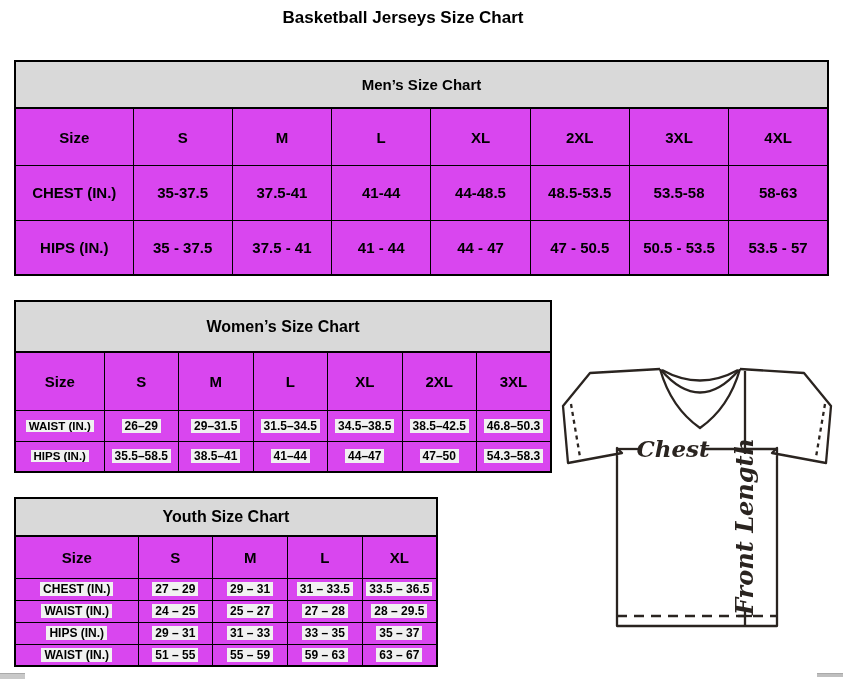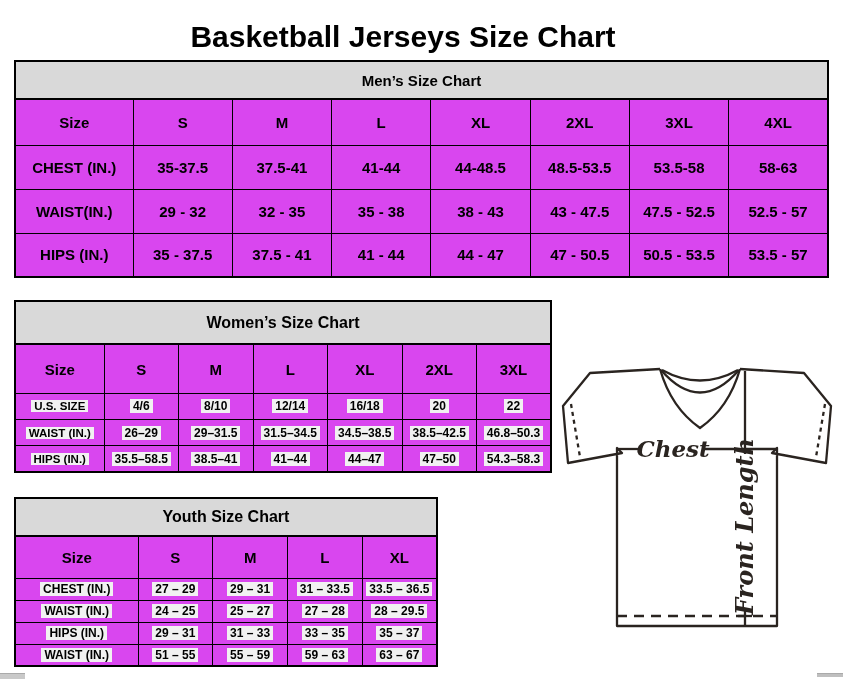--- a/index.html
+++ b/index.html
@@ -2,22 +2,22 @@
 <html><head>
 <meta charset="utf-8">
 <style>
   html,body{margin:0;padding:0;}
   body{
     width:843px;height:679px;position:relative;background:#ffffff;
     font-family:"Liberation Sans","DejaVu Sans",sans-serif;color:#000;
     overflow:hidden;
   }
   .page-title{
-    position:absolute;top:20px;left:0;width:806px;text-align:center;
-    font-size:30px;font-weight:bold;letter-spacing:0px;
+    position:absolute;top:8px;left:0;width:806px;text-align:center;
+    font-size:17px;font-weight:bold;letter-spacing:0px;
   }
   table{border-collapse:collapse;table-layout:fixed;position:absolute;background:#d946ef;}
   table, td, th{border:1.5px solid #000;}
   table{border-width:2px;}
   th,td{text-align:center;vertical-align:middle;font-weight:bold;padding:0;overflow:hidden;}
   .tbl-title{background:#d9d9d9;font-size:17px;border-width:2px;}
   
   .men-tbl{left:14px;top:60px;width:815px;height:216px;}
   .men-tbl th,.men-tbl td{font-size:15px;}
   .men-tbl .r-title{height:38px;}
@@ -81,30 +81,20 @@
     <td>CHEST (IN.)</td>
     <td>35-37.5</td>
     <td>37.5-41</td>
     <td>41-44</td>
     <td>44-48.5</td>
     <td>48.5-53.5</td>
     <td>53.5-58</td>
     <td>58-63</td>
   </tr>
   <tr class="r-data">
-    <td>WAIST(IN.)</td>
-    <td>29 - 32</td>
-    <td>32 - 35</td>
-    <td>35 - 38</td>
-    <td>38 - 43</td>
-    <td>43 - 47.5</td>
-    <td>47.5 - 52.5</td>
-    <td>52.5 - 57</td>
-  </tr>
-  <tr class="r-data">
     <td>HIPS (IN.)</td>
     <td>35 - 37.5</td>
     <td>37.5 - 41</td>
     <td>41 - 44</td>
     <td>44 - 47</td>
     <td>47 - 50.5</td>
     <td>50.5 - 53.5</td>
     <td>53.5 - 57</td>
   </tr>
 </tbody>
@@ -127,29 +117,20 @@
   <tr class="r-size">
     <th>Size</th>
     <th>S</th>
     <th>M</th>
     <th>L</th>
     <th>XL</th>
     <th>2XL</th>
     <th>3XL</th>
   </tr>
   <tr class="r-data">
-    <td><span class="hl">U.S. SIZE</span></td>
-    <td><span class="hl">4/6</span></td>
-    <td><span class="hl">8/10</span></td>
-    <td><span class="hl">12/14</span></td>
-    <td><span class="hl">16/18</span></td>
-    <td><span class="hl">20</span></td>
-    <td><span class="hl">22</span></td>
-  </tr>
-  <tr class="r-data">
     <td><span class="hl">WAIST (IN.)</span></td>
     <td><span class="hl">26–29</span></td>
     <td><span class="hl">29–31.5</span></td>
     <td><span class="hl">31.5–34.5</span></td>
     <td><span class="hl">34.5–38.5</span></td>
     <td><span class="hl">38.5–42.5</span></td>
     <td><span class="hl">46.8–50.3</span></td>
   </tr>
   <tr class="r-data">
     <td><span class="hl">HIPS (IN.)</span></td>

